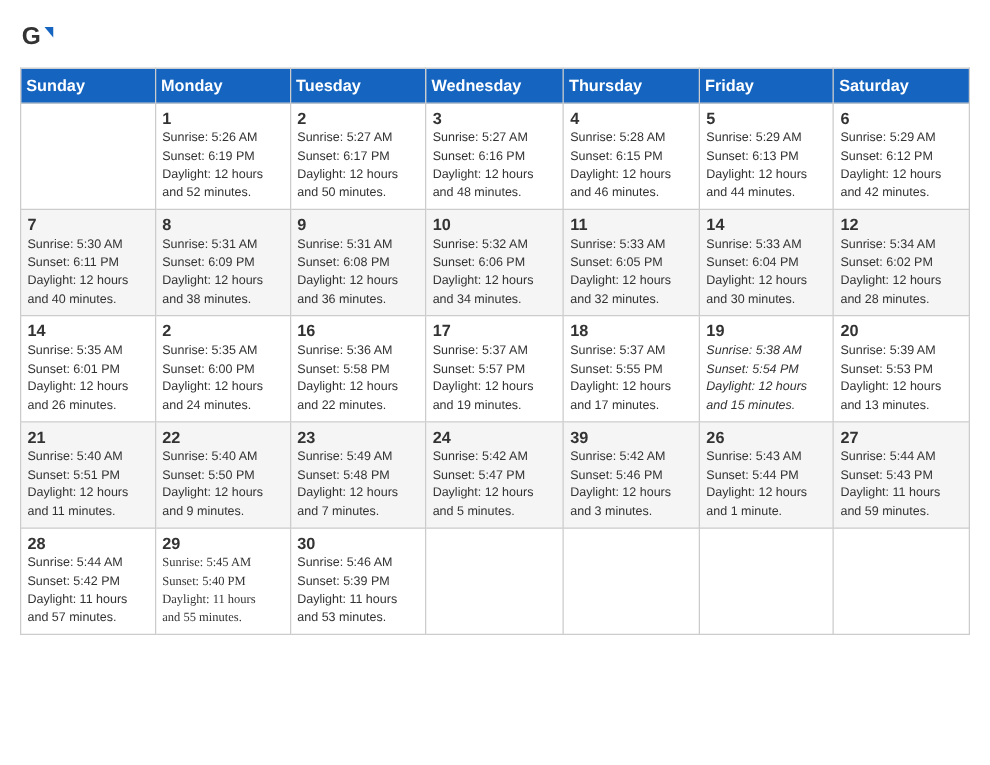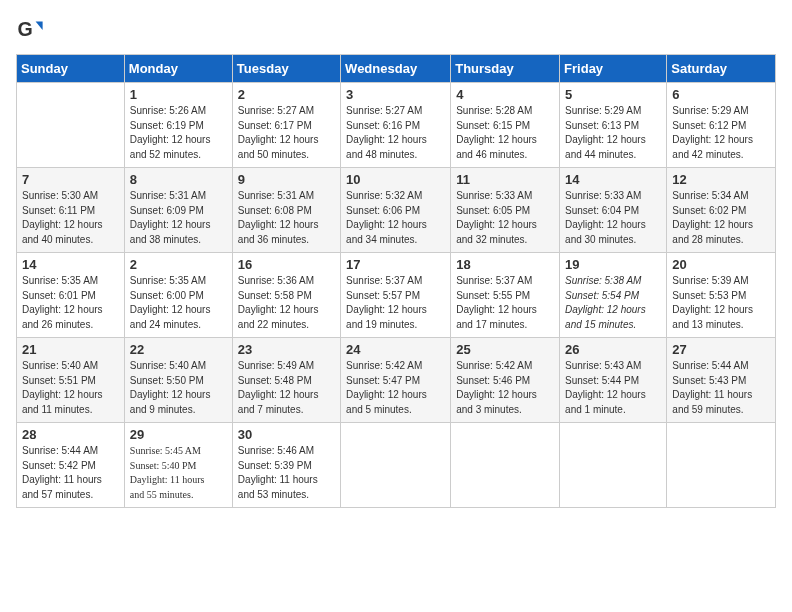--- a/index.html
+++ b/index.html
@@ -282,21 +282,21 @@
 and 7 minutes.</div>
         </td>
         <td>
           <span class="day-num">24</span>
           <div class="cell-content" style="white-space: pre-line;">Sunrise: 5:42 AM
 Sunset: 5:47 PM
 Daylight: 12 hours
 and 5 minutes.</div>
         </td>
         <td>
-          <span class="day-num">25</span>
+          <span class="day-num">39</span>
           <div class="cell-content" style="white-space: pre-line;">Sunrise: 5:42 AM
 Sunset: 5:46 PM
 Daylight: 12 hours
 and 3 minutes.</div>
         </td>
         <td>
           <span class="day-num">26</span>
           <div class="cell-content" style="white-space: pre-line;">Sunrise: 5:43 AM
 Sunset: 5:44 PM
 Daylight: 12 hours

